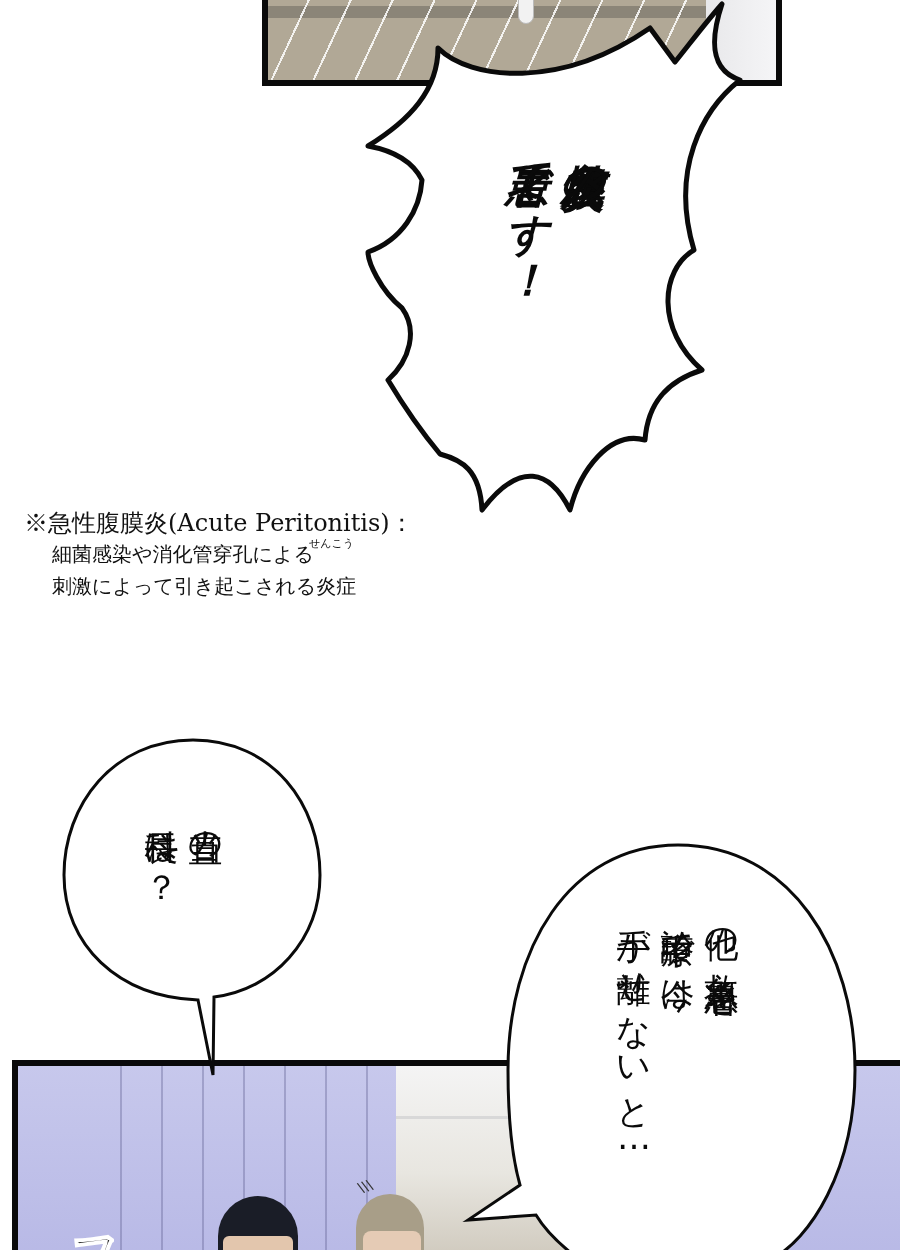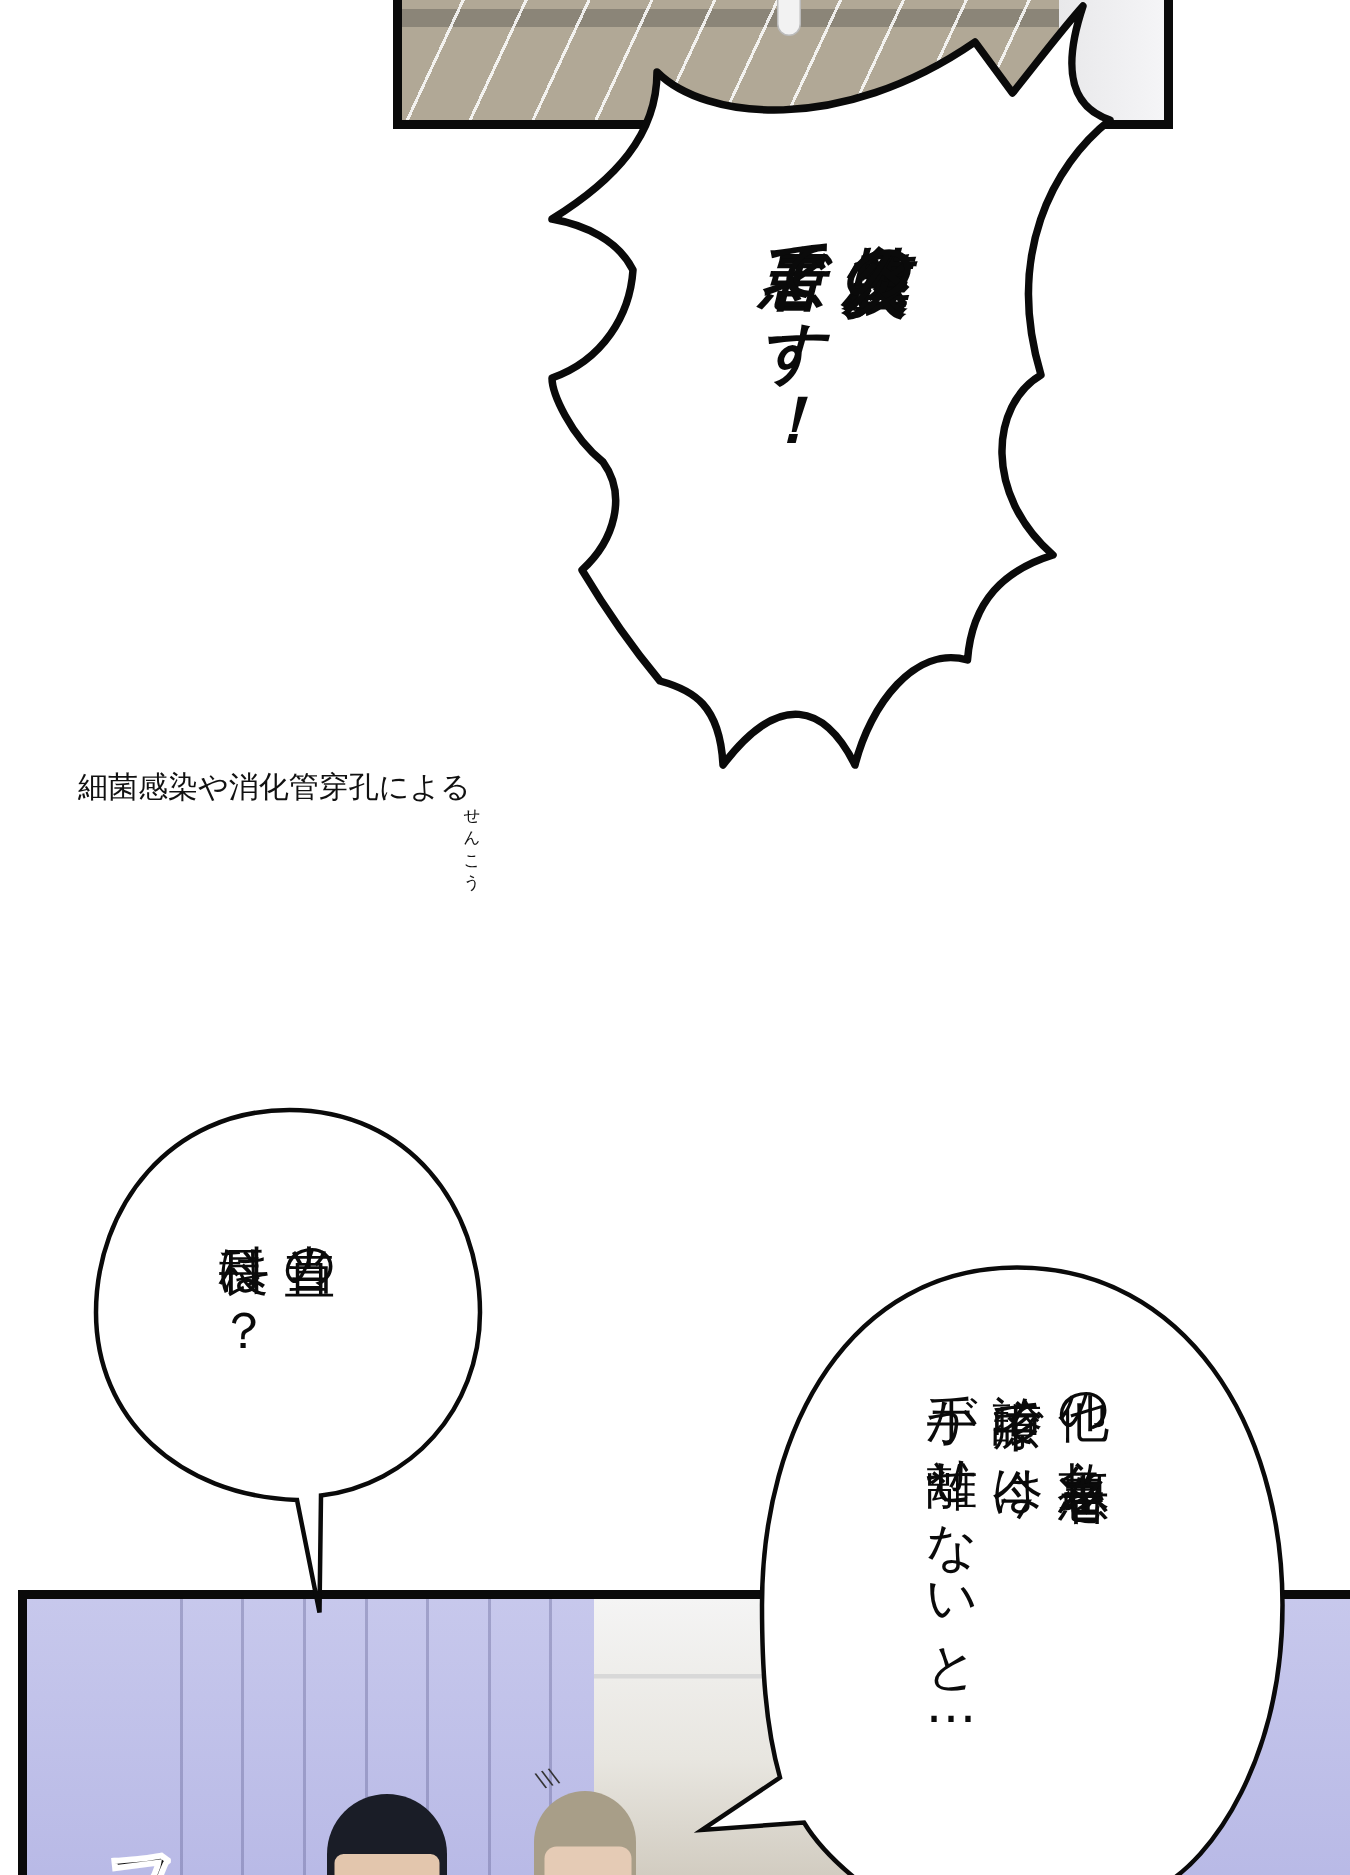--- a/index.html
+++ b/index.html
@@ -140,22 +140,24 @@
              C 50 290, 38 262, 38 252
              C 72 240, 90 210, 92 180
              C 82 160, 60 150, 38 146
              C 80 120, 108 90, 108 48 Z" fill="#ffffff" stroke="#0a0a0a" stroke-width="5" stroke-linejoin="round"></path>
   </svg>
 </div>
 <div class="abs vtext burst-text">急性腹膜炎の
 患者です！</div>
 
 <div class="abs note">
+  <div class="note-line1">※急性腹膜炎(Acute Peritonitis)：</div>
   <div class="ruby">せんこう</div>
   <div class="note-line2">細菌感染や消化管穿孔による</div>
+  <div class="note-line3">刺激によって引き起こされる炎症</div>
 </div>
 
 <div class="abs panel-bottom">
   <div class="curtain-lines"></div>
   <div class="window-area"></div>
   <div class="shelf"></div>
   <div class="hair-dark"></div>
   <div class="face-dark"></div>
   <div class="hair-light"></div>
   <div class="face-light"></div>

